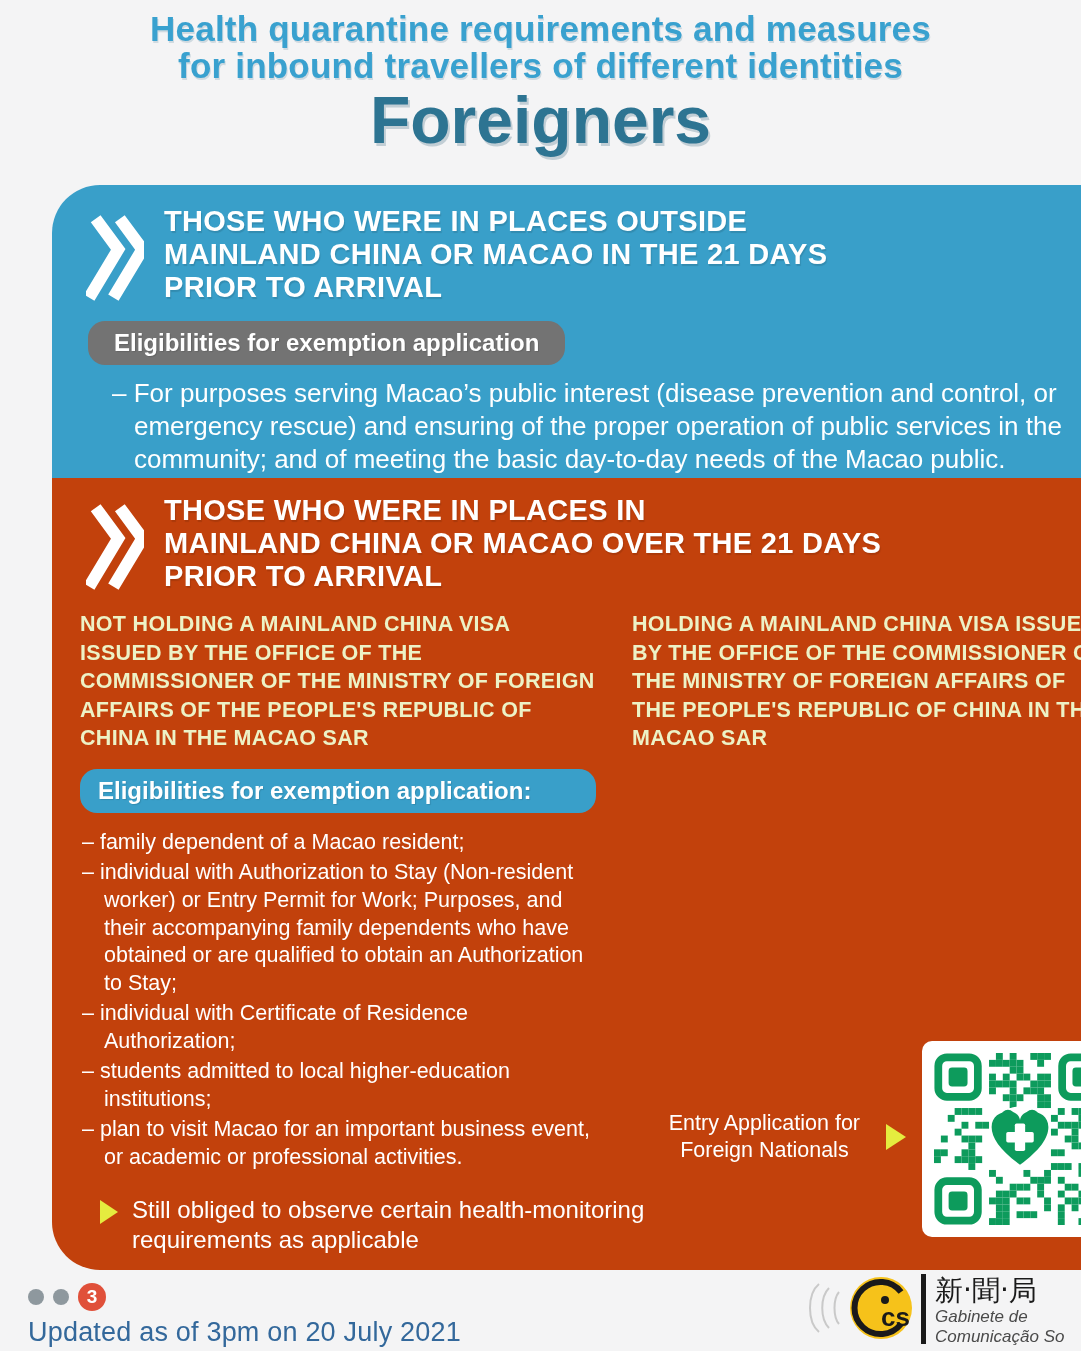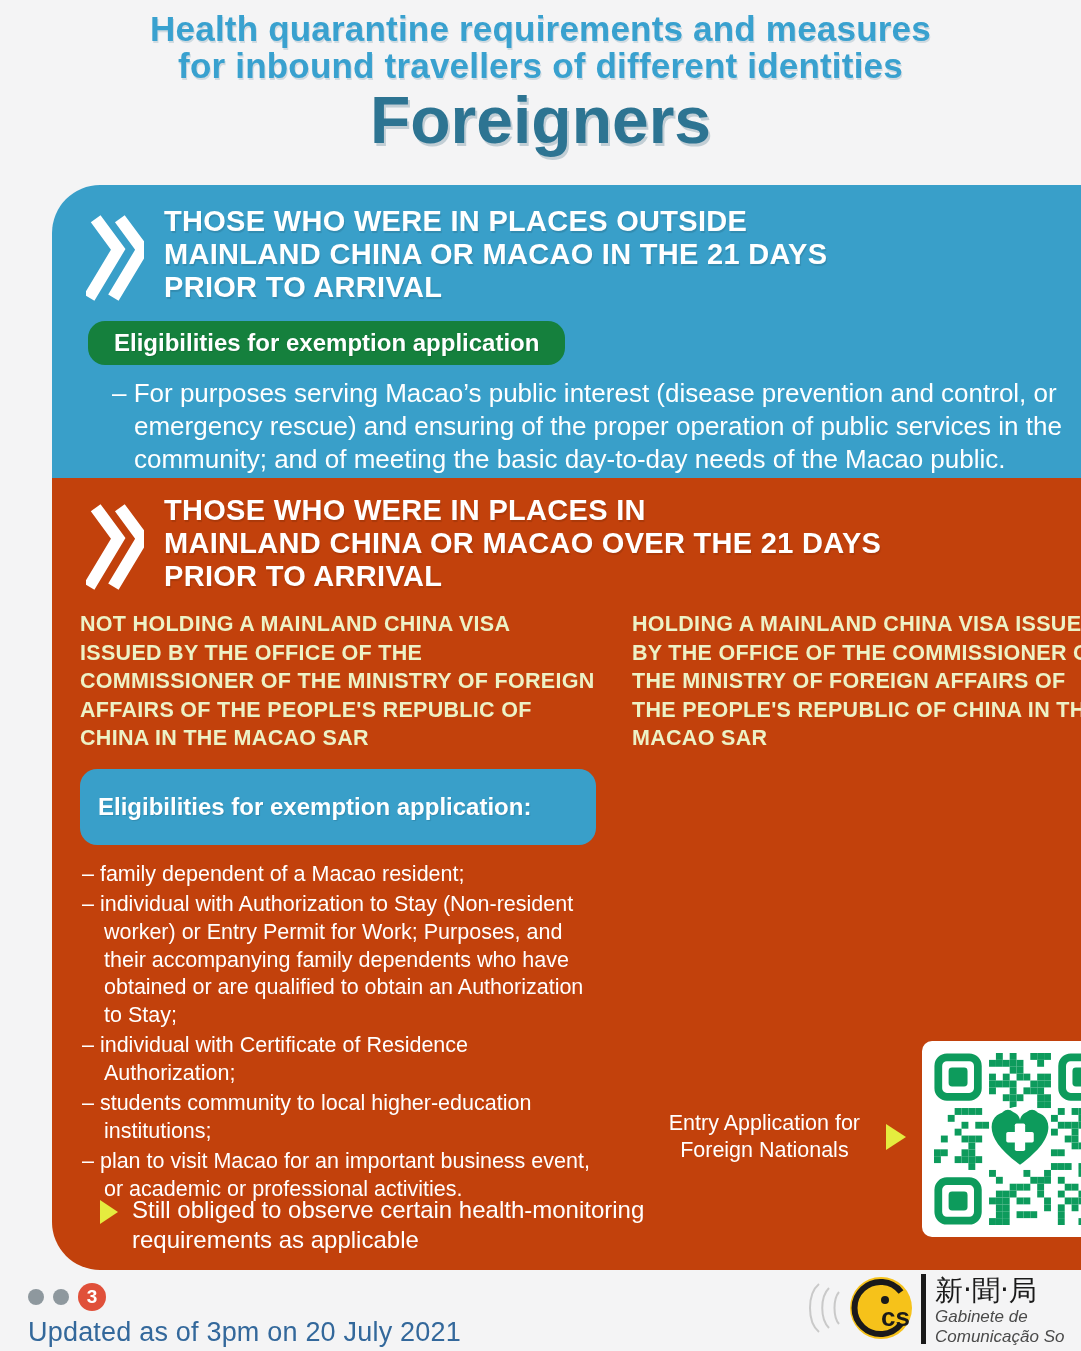--- a/index.html
+++ b/index.html
@@ -33,26 +33,26 @@
   .sec-head h2{
     margin:0;color:#fff;font-size:29px;font-weight:bold;line-height:1.14;
     letter-spacing:.3px;text-shadow:1px 2px 1px rgba(0,0,0,.12);
   }
 
   .pill{
     font-weight:bold;color:#fff;border-radius:17px;box-sizing:border-box;
     text-shadow:1px 1px 1px rgba(0,0,0,.12);
   }
   .pill-dark{
-    display:inline-block;background:#15803d;margin:12px 0 0 36px;
+    display:inline-block;background:#737373;margin:12px 0 0 36px;
     font-size:24px;padding:8px 26px;
   }
   .pill-light{
     display:block;background:#399fc9;margin-top:16px;
-    font-size:24px;padding:24px 18px;
+    font-size:24px;padding:8px 18px;
   }
 
   .body-text{
     margin:12px 42px 0 60px;color:#fff;font-size:26px;line-height:1.27;
     padding-left:22px;text-indent:-22px;
   }
 
   
   .cols{display:flex;gap:36px;padding:12px 24px 0 28px;}
   .col-l{width:516px;flex:0 0 auto;}
@@ -137,21 +137,21 @@
   </div>
 
   <div class="cols">
     <div class="col-l">
       <h3 class="col-heading">NOT HOLDING A MAINLAND CHINA VISA ISSUED BY THE OFFICE OF THE COMMISSIONER OF THE MINISTRY OF FOREIGN AFFAIRS OF THE PEOPLE'S REPUBLIC OF CHINA IN THE MACAO SAR</h3>
       <div class="pill pill-light">Eligibilities for exemption application:</div>
       <ul class="items">
         <li>– family dependent of a Macao resident;</li>
         <li>– individual with Authorization to Stay (Non-resident worker) or Entry Permit for Work; Purposes, and their accompanying family dependents who have obtained or are qualified to obtain an Authorization to Stay;</li>
         <li>– individual with Certificate of Residence Authorization;</li>
-        <li>– students community to local higher-education institutions;</li>
+        <li>– students admitted to local higher-education institutions;</li>
         <li>– plan to visit Macao for an important business event, or academic or professional activities.</li>
       </ul>
     </div>
 
     <div class="col-r">
       <h3 class="col-heading">HOLDING A MAINLAND CHINA VISA ISSUED BY THE OFFICE OF THE COMMISSIONER OF THE MINISTRY OF FOREIGN AFFAIRS OF THE PEOPLE'S REPUBLIC OF CHINA IN THE MACAO SAR</h3>
     </div>
   </div>
 
   <div class="qr-label-row">

